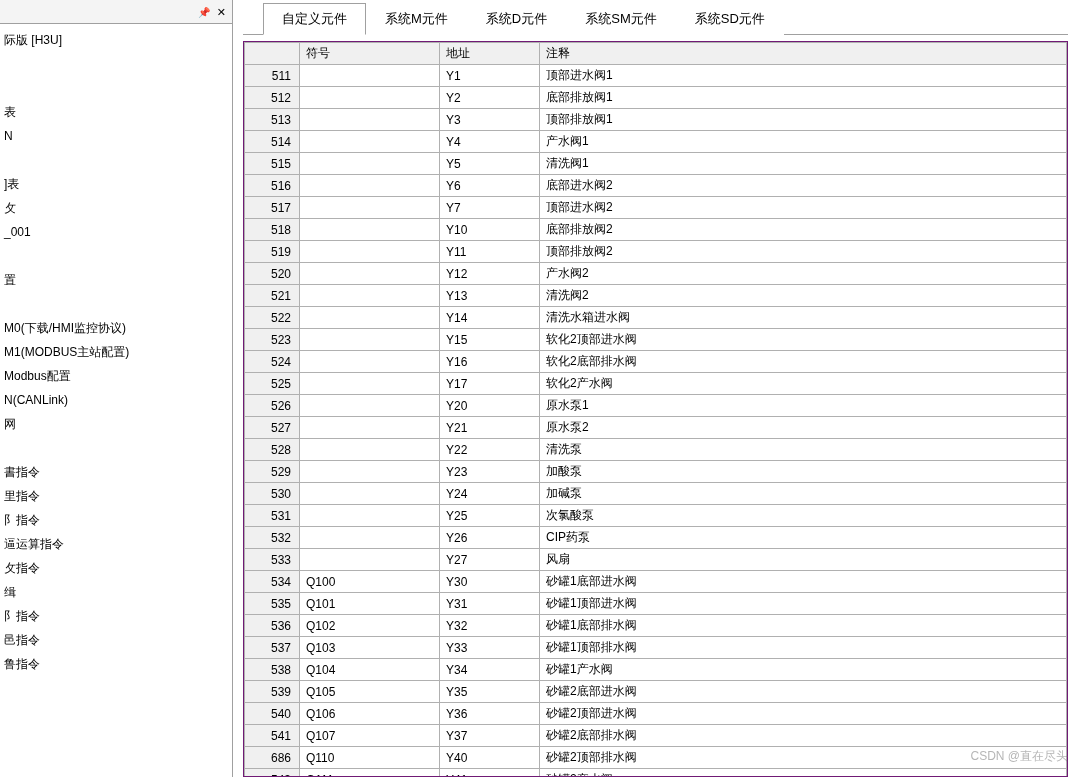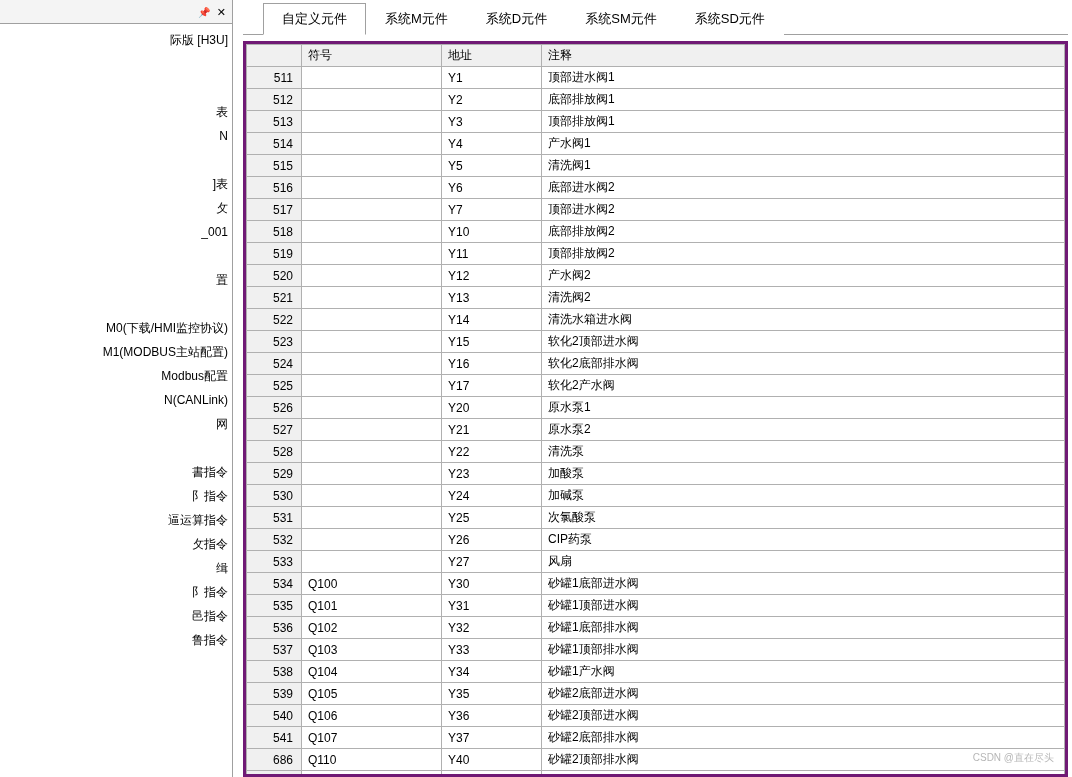--- a/index.html
+++ b/index.html
@@ -39,21 +39,20 @@
   .tree {
     flex: 1;
     overflow-y: scroll;
     padding: 4px 0 4px 0;
   }
   .tree-item {
     padding: 3px 4px 3px 4px;
     white-space: nowrap;
     cursor: default;
     line-height: 18px;
-    text-align: right;
   }
   .tree::-webkit-scrollbar { width: 16px; background:#f0f0f0; }
   .tree::-webkit-scrollbar-thumb { background:#c0c0c0; border:1px solid #a0a0a0; }
   .tree::-webkit-scrollbar-button { height:16px; background:#e8e8e8; border:1px solid #a0a0a0;}
   
   .main {
     flex: 1;
     display: flex;
     flex-direction: column;
     padding: 2px 4px 0 10px;
@@ -73,21 +72,21 @@
     font-size: 13px;
   }
   .tab.active {
     border: 1px solid #a0a0a0;
     border-bottom: 1px solid #fff;
   }
   .grid-wrap {
     flex: 1;
     overflow: hidden;
     margin-top: 6px;
-    border: 3px solid #701a75;
+    border: 1px solid #701a75;
   }
   table {
     border-collapse: collapse;
     width: 100%;
     table-layout: fixed;
   }
   th, td {
     border: 1px solid #b0b0b0;
     padding: 2px 6px;
     text-align: left;
@@ -107,24 +106,24 @@
     padding-right: 8px;
     width: 55px;
     margin-left: 24px;
   }
   col.c-row { width: 55px; }
   col.c-sym { width: 140px; }
   col.c-addr { width: 100px; }
   col.c-comment { }
   .watermark {
     position: fixed;
-    right: 18px;
+    right: 4px;
     bottom: 12px;
     color: rgba(120,120,120,0.55);
-    font-size: 10px;
+    font-size: 12px;
     pointer-events: none;
   }
   
   .pin-icon::before { content: "📌"; font-size:10px;}
   .close-x::before { content: "✕"; font-size:11px;}
 </style>
 </head>
 <body>
 
 <div class="workspace">
@@ -147,20 +146,21 @@
         <div class="tree-item">&nbsp;</div>
         <div class="tree-item">置</div>
         <div class="tree-item">&nbsp;</div>
         <div class="tree-item">M0(下载/HMI监控协议)</div>
         <div class="tree-item">M1(MODBUS主站配置)</div>
         <div class="tree-item">Modbus配置</div>
         <div class="tree-item">N(CANLink)</div>
         <div class="tree-item">网</div>
         <div class="tree-item">&nbsp;</div>
         <div class="tree-item">書指令</div>
+        <div class="tree-item">里指令</div>
         <div class="tree-item">阝指令</div>
         <div class="tree-item">逼运算指令</div>
         <div class="tree-item">攵指令</div>
         <div class="tree-item">缉</div>
         <div class="tree-item">阝指令</div>
         <div class="tree-item">邑指令</div>
         <div class="tree-item">鲁指令</div>
       </div>
   </div>
 

